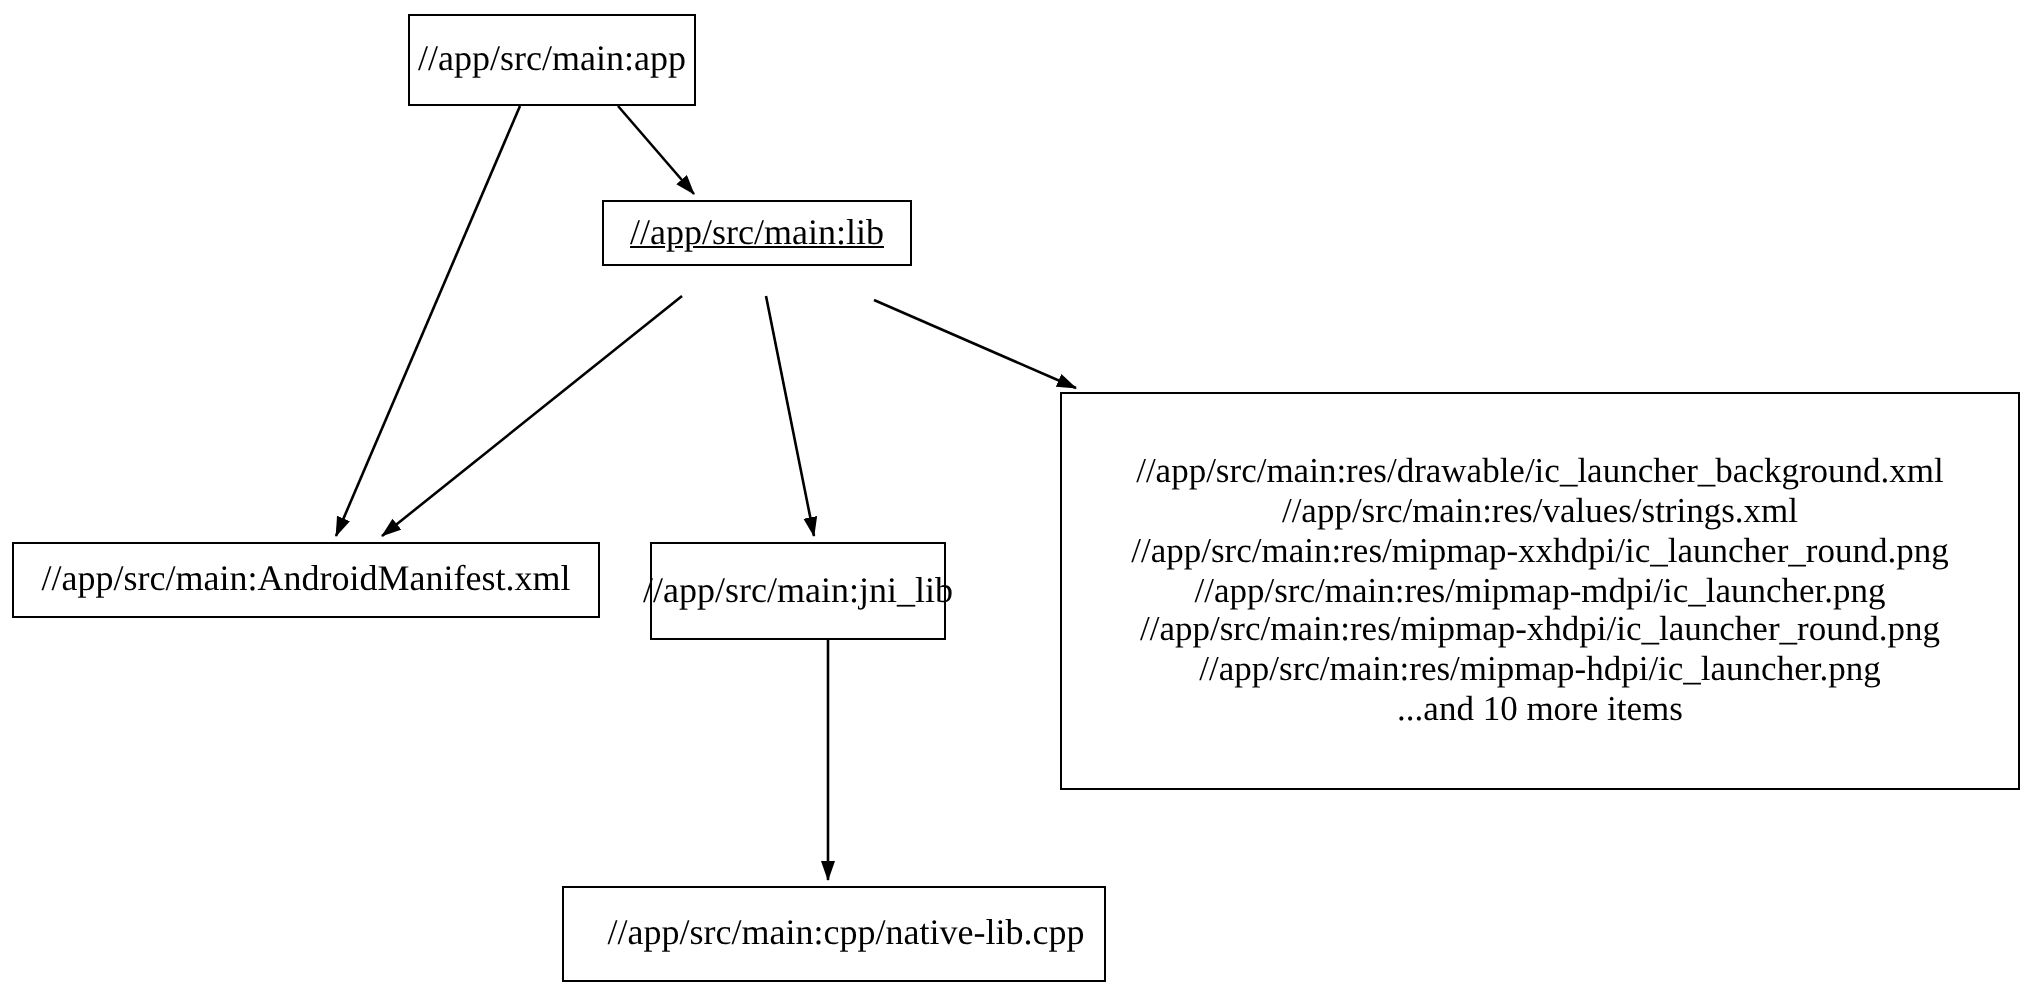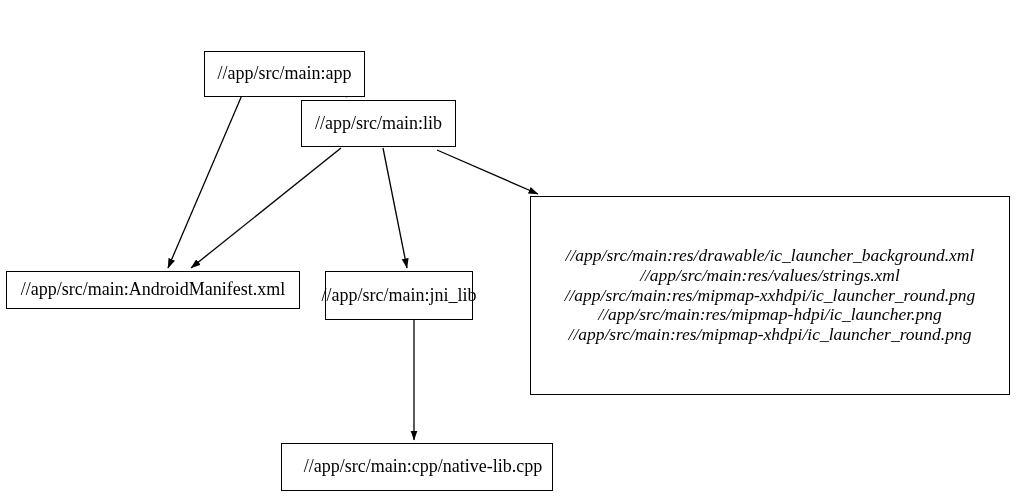--- a/index.html
+++ b/index.html
@@ -39,25 +39,24 @@
     line-height: 1.1;
   }
   .node.multiline {
     flex-direction: column;
     justify-content: center;
   }
   .node.multiline .line {
     font-size: 17.5px;
     line-height: 19.8px;
     white-space: nowrap;
-    font-style: italic;
   }
   
-  #node-app        { left: 204px; top: 7px;   width: 161px; height: 46px; margin-top: 44px; }
-  #node-lib        { left: 301px; top: 100px; width: 155px; height: 47px; }
+  #node-app        { left: 204px; top: 7px;   width: 144px; height: 46px; }
+  #node-lib        { left: 301px; top: 100px; width: 155px; height: 33px; text-decoration: underline; }
   #node-manifest   { left: 6px;   top: 271px; width: 294px; height: 38px; }
   #node-jni-lib    { left: 325px; top: 271px; width: 148px; height: 49px; }
   #node-res-group  { left: 530px; top: 196px; width: 480px; height: 199px; }
   #node-native-lib { left: 281px; top: 443px; width: 272px; height: 48px; padding-left: 12px; }
   .edge {
     stroke: #000000;
     stroke-width: 1.3;
     fill: none;
   }
 </style>
@@ -93,21 +92,23 @@
   </div>
 
   <div class="node" id="node-jni-lib">
     <span class="label">//app/src/main:jni_lib</span>
   </div>
 
   <div class="node multiline" id="node-res-group">
     <div class="line">//app/src/main:res/drawable/ic_launcher_background.xml</div>
     <div class="line">//app/src/main:res/values/strings.xml</div>
     <div class="line">//app/src/main:res/mipmap-xxhdpi/ic_launcher_round.png</div>
+    <div class="line">//app/src/main:res/mipmap-mdpi/ic_launcher.png</div>
+    <div class="line">//app/src/main:res/mipmap-xhdpi/ic_launcher_round.png</div>
     <div class="line">//app/src/main:res/mipmap-hdpi/ic_launcher.png</div>
-    <div class="line">//app/src/main:res/mipmap-xhdpi/ic_launcher_round.png</div>
+    <div class="line">...and 10 more items</div>
   </div>
 
   <div class="node" id="node-native-lib">
     <span class="label">//app/src/main:cpp/native-lib.cpp</span>
   </div>
 
 </div>
 
 </body></html>

